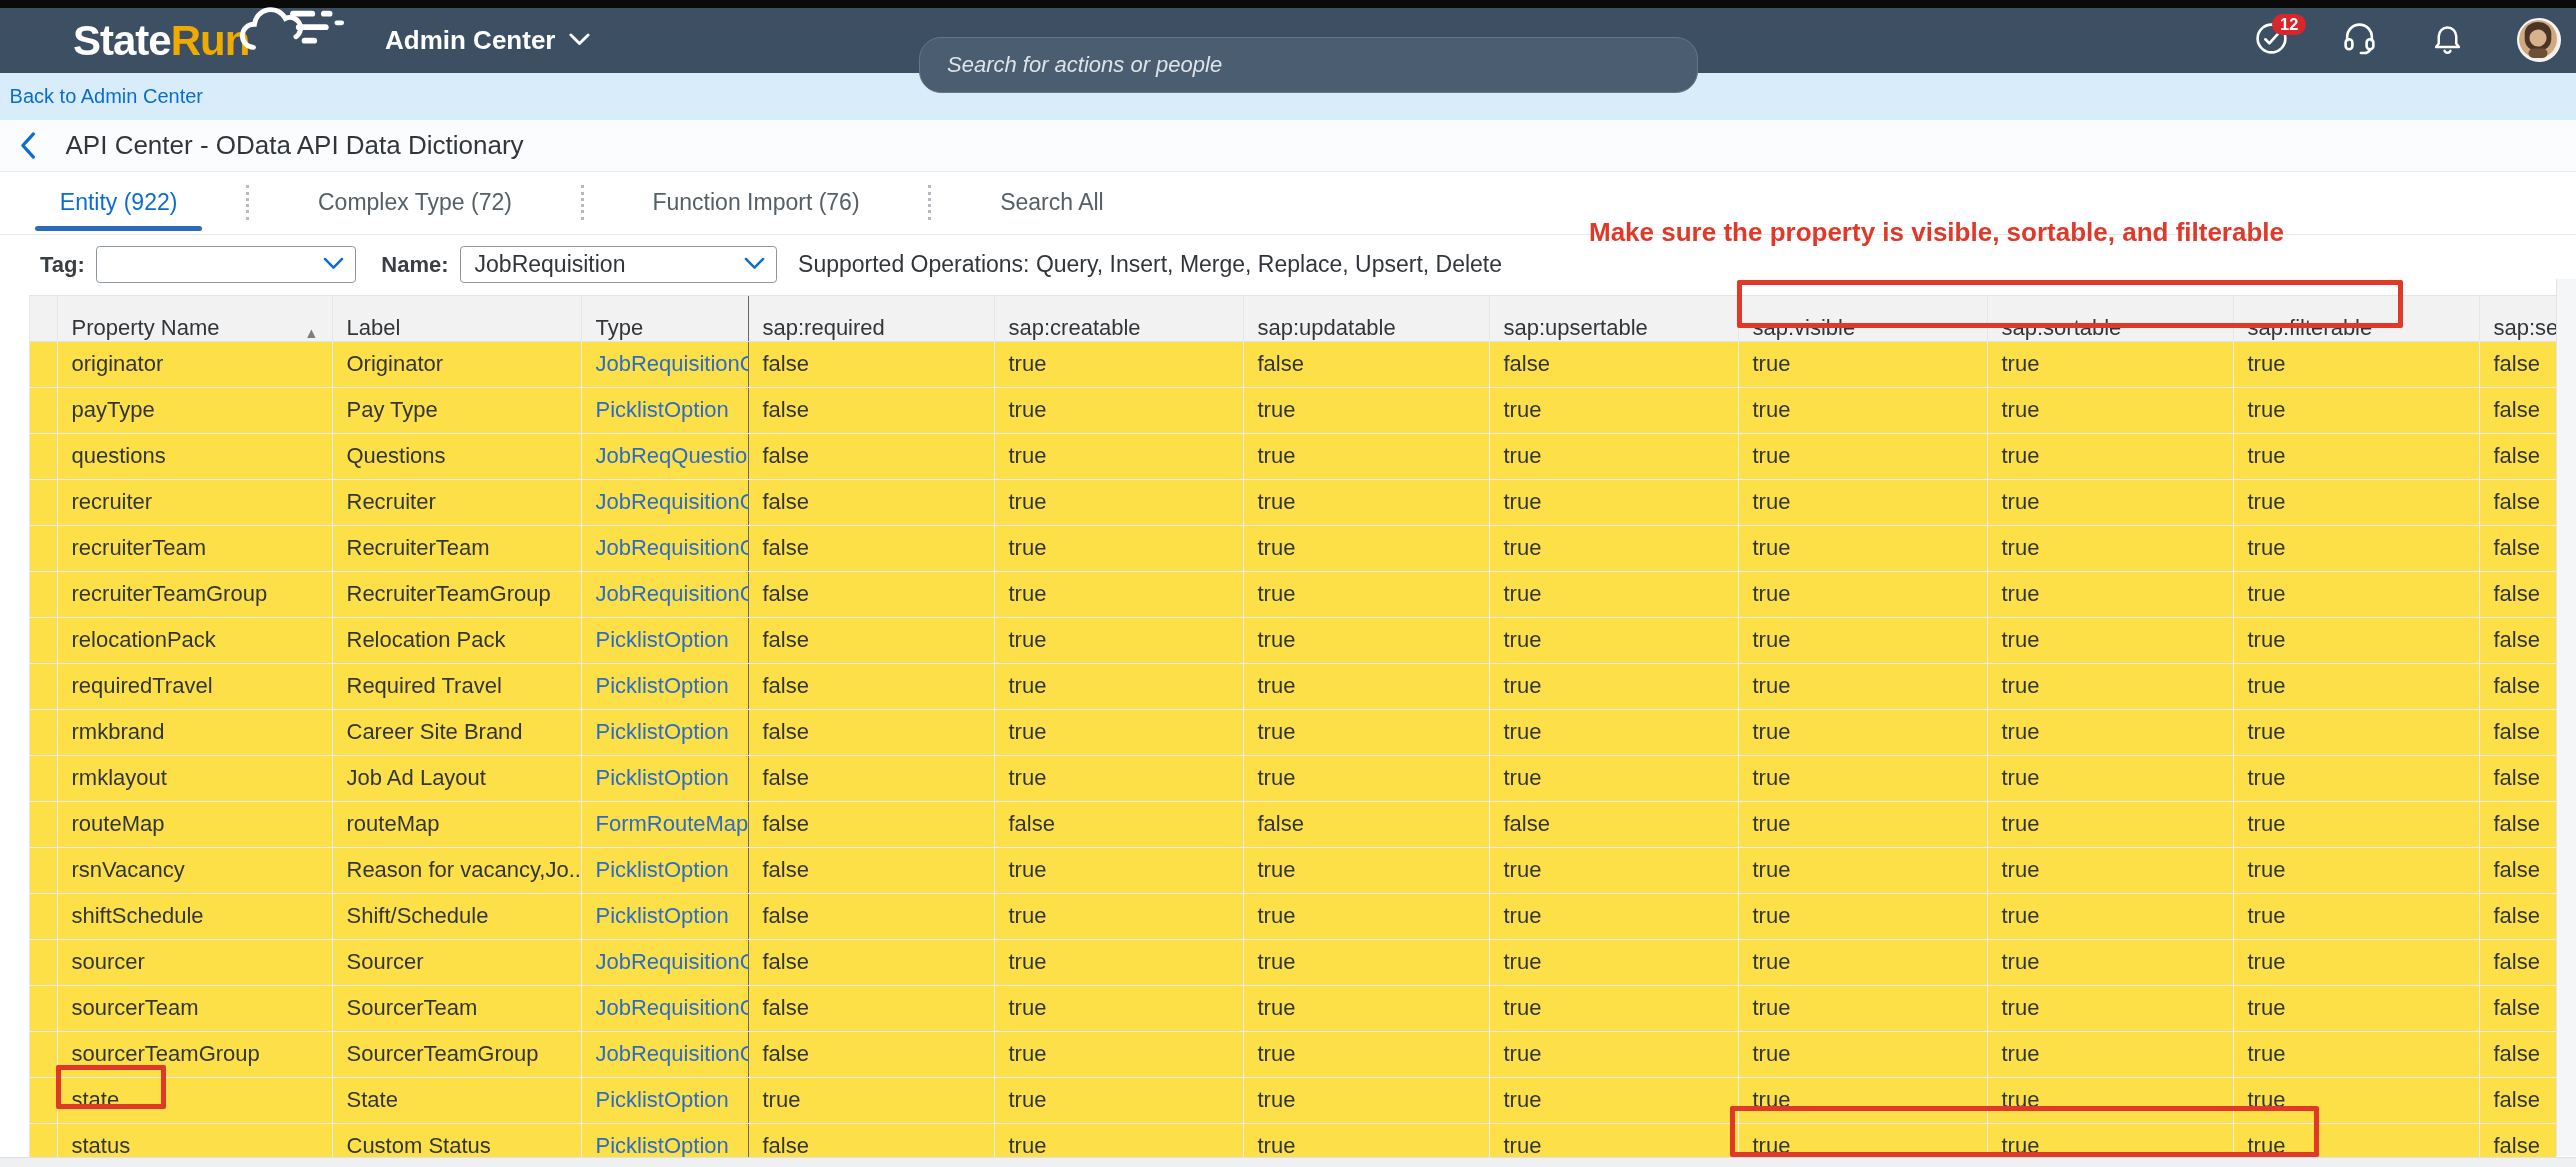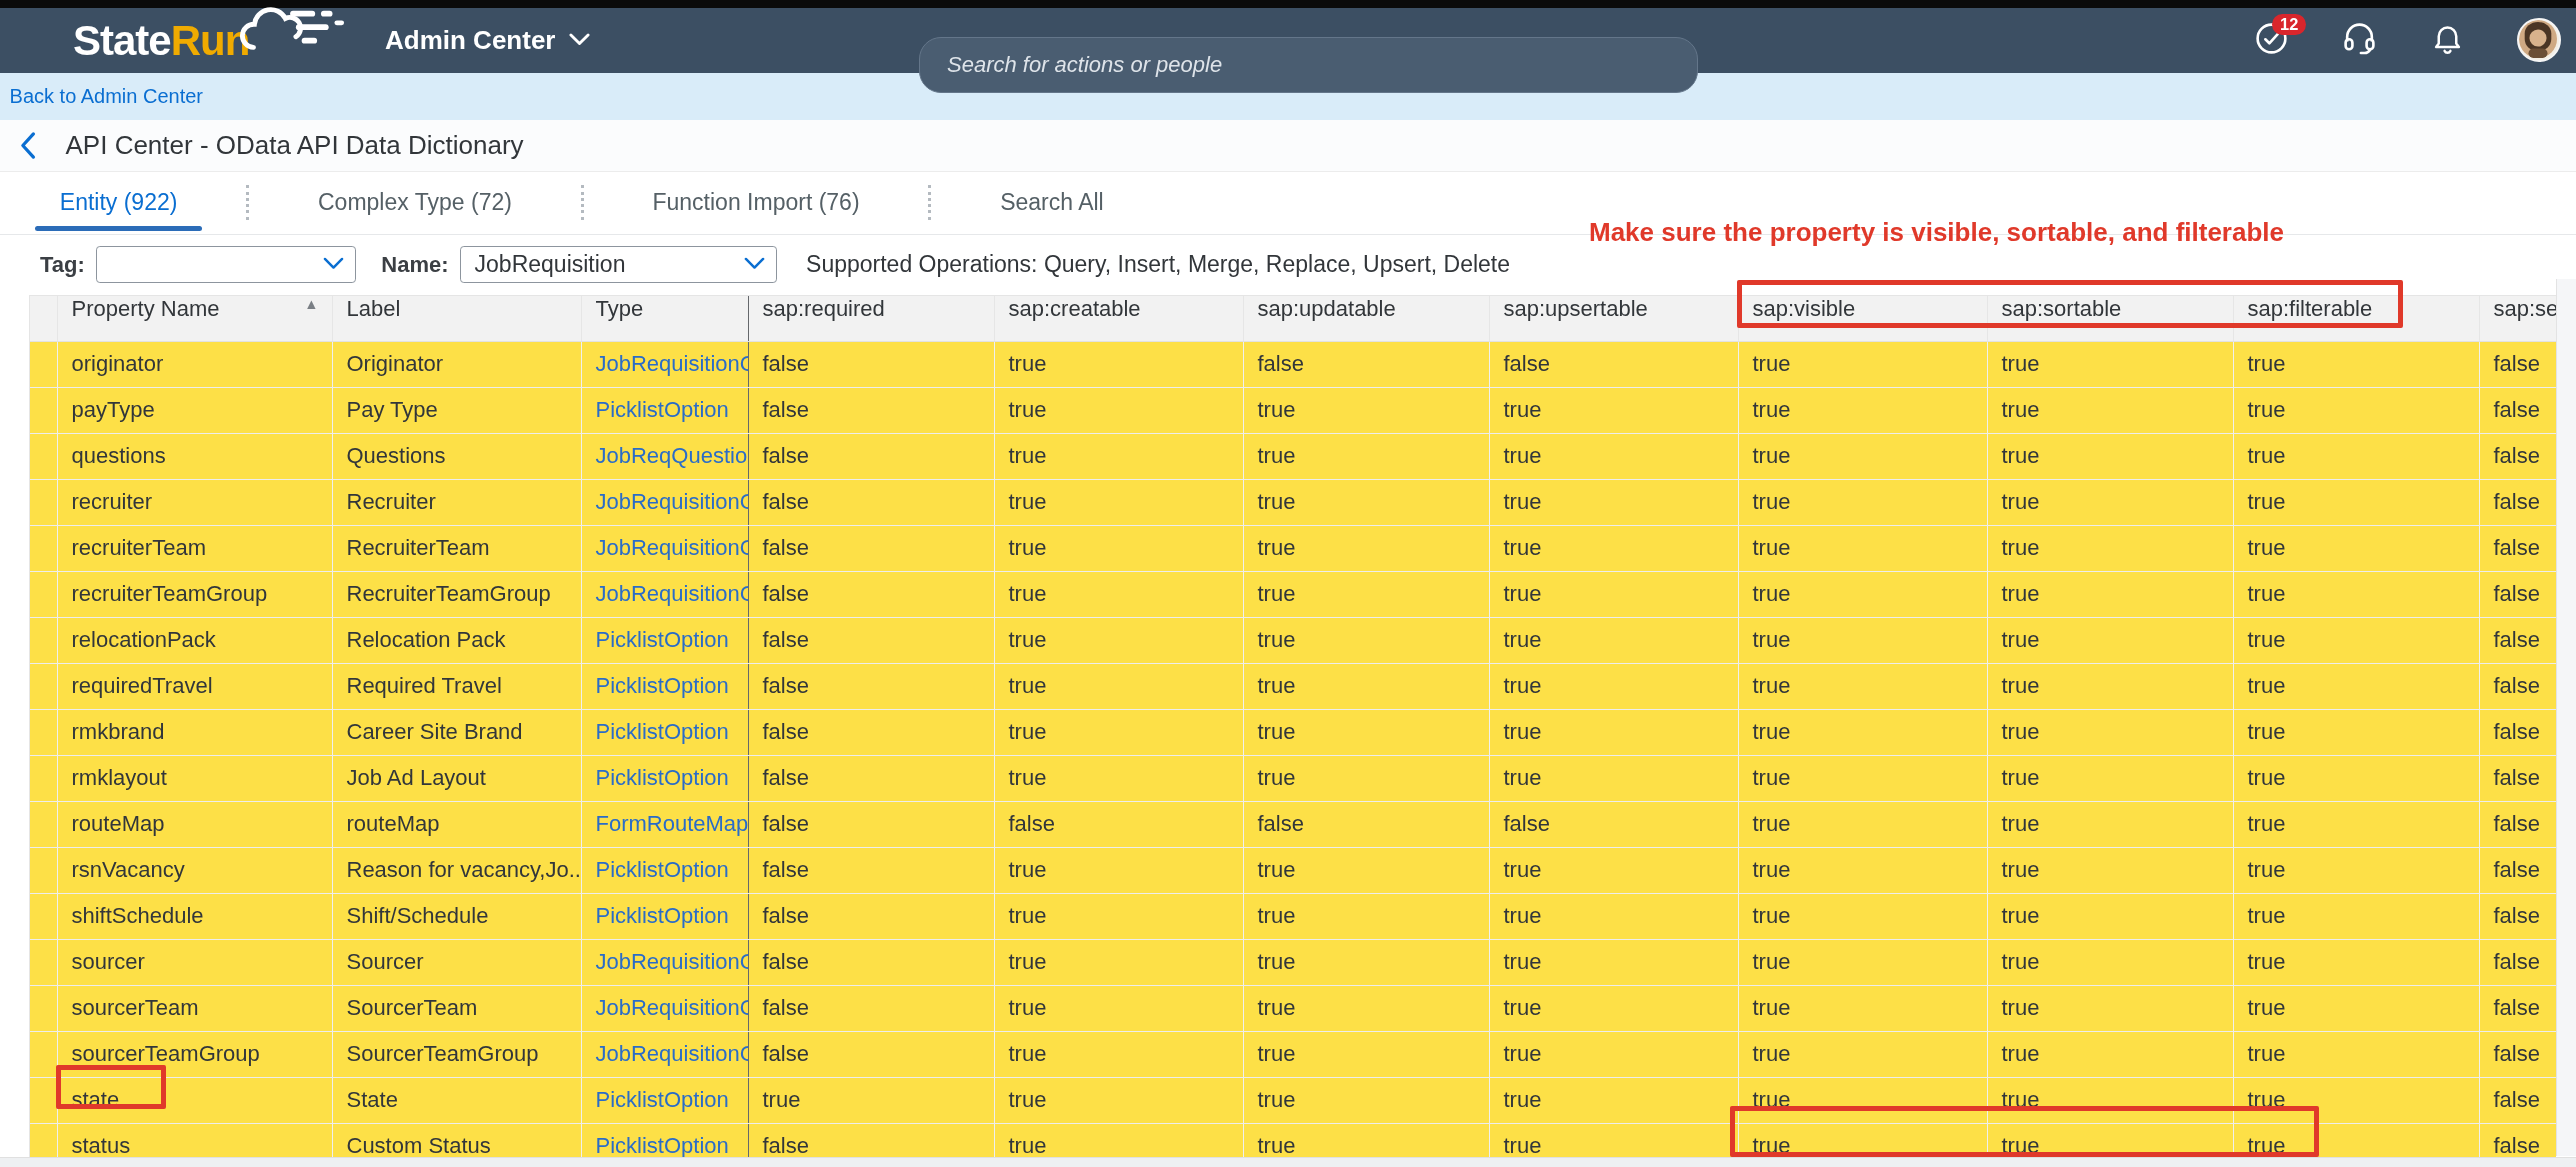--- a/index.html
+++ b/index.html
@@ -54,28 +54,28 @@
 
   
   .filter-row { height:60px; background:#fff; display:flex; align-items:center; padding-left:40px; }
   .filter-label { font-size:22px; font-weight:700; color:#3b3f44; }
   .select { position:relative; height:37px; background:#fff; border:1px solid #8d959e; border-radius:3.8px;
     margin-left:11.5px; display:flex; align-items:center; padding:0 42px 0 13.5px; cursor:pointer; }
   .select .sel-value { font-size:23px; color:#32363a; white-space:nowrap; }
   .select .sel-chevron { position:absolute; right:11.5px; top:50%; transform:translateY(-50%); }
   .select.tag-select { width:260px; }
   .select.name-select { width:317px; }
-  .ops-text { margin-left:29px; font-size:23px; color:#32363a; }
+  .ops-text { margin-left:21px; font-size:23px; color:#32363a; }
 
   
   .table-wrap { position:relative; margin-left:29px; width:2527px; border-left:1px solid #e5e5e5;
     border-top:1px solid #e5e5e5; }
   .tr, .thead-row { display:flex; }
   .thead-row { height:46px; background:#f2f2f2; border-bottom:1px solid #e2e2e2; }
-  .th { display:flex; align-items:flex-start; justify-content:space-between; padding:0 13.5px; font-size:22px;
+  .th { display:flex; align-items:flex-end; justify-content:space-between; padding:0 13.5px; font-size:22px;
     color:#32363a; border-right:1px solid #e6e6e6; white-space:nowrap; overflow:hidden; cursor:pointer; }
   .tr { height:46px; background:#fde047; border-bottom:1px solid #ededed; }
   .td { display:flex; align-items:center; padding:0 13.5px; font-size:22px; color:#32363a;
     border-right:1px solid #efefef; white-space:nowrap; overflow:hidden; }
   .sep-dark { border-right:1.9px solid #65686c !important; }
   .type-link { color:#2a6cc8; cursor:pointer; white-space:nowrap; }
   .sort-icon { font-size:14.4px; color:#7a7f85; margin-left:7.7px; }
   .c-sel{width:25px;flex:none;} .c-prop{width:275px;flex:none;} .c-label{width:249px;flex:none;}
   .c-type{width:167px;flex:none;} .c-req{width:246px;flex:none;} .c-cre{width:249px;flex:none;}
   .c-upd{width:246px;flex:none;} .c-ups{width:249px;flex:none;} .c-vis{width:249px;flex:none;}

